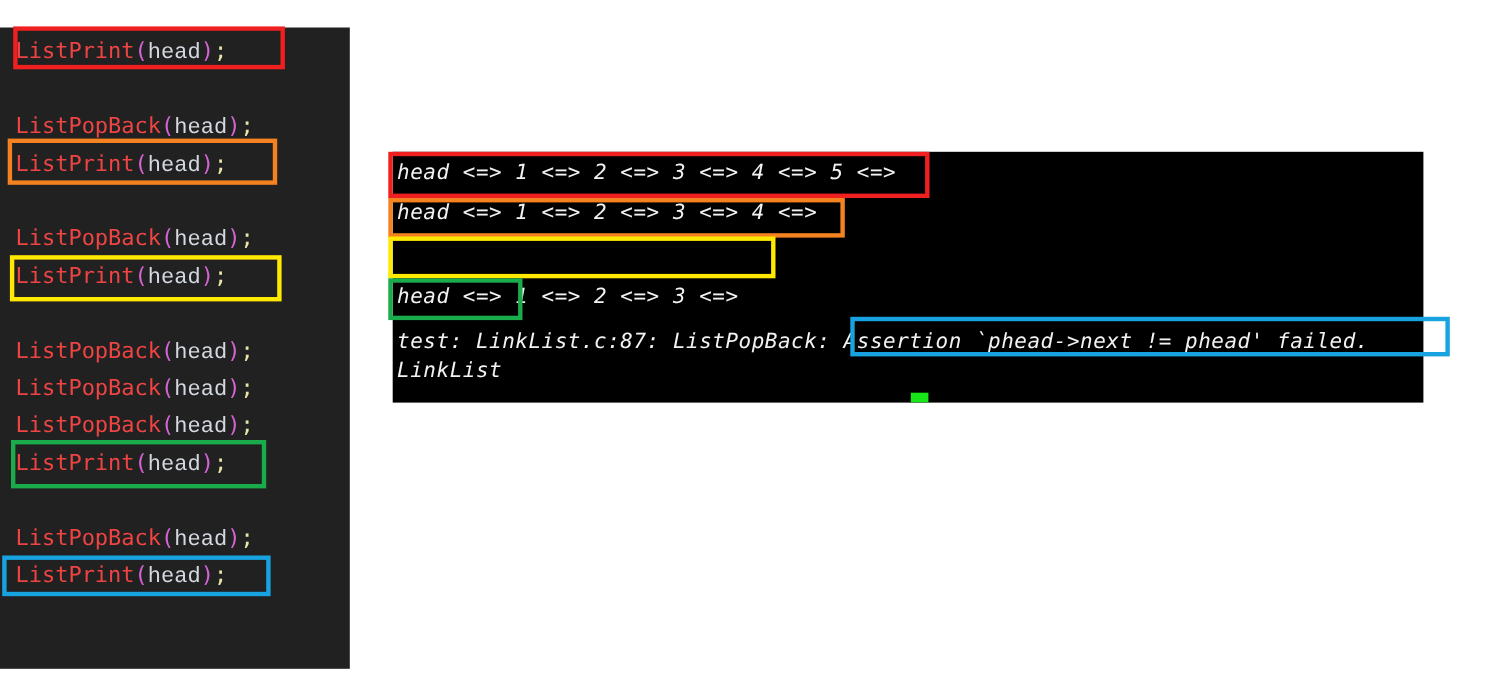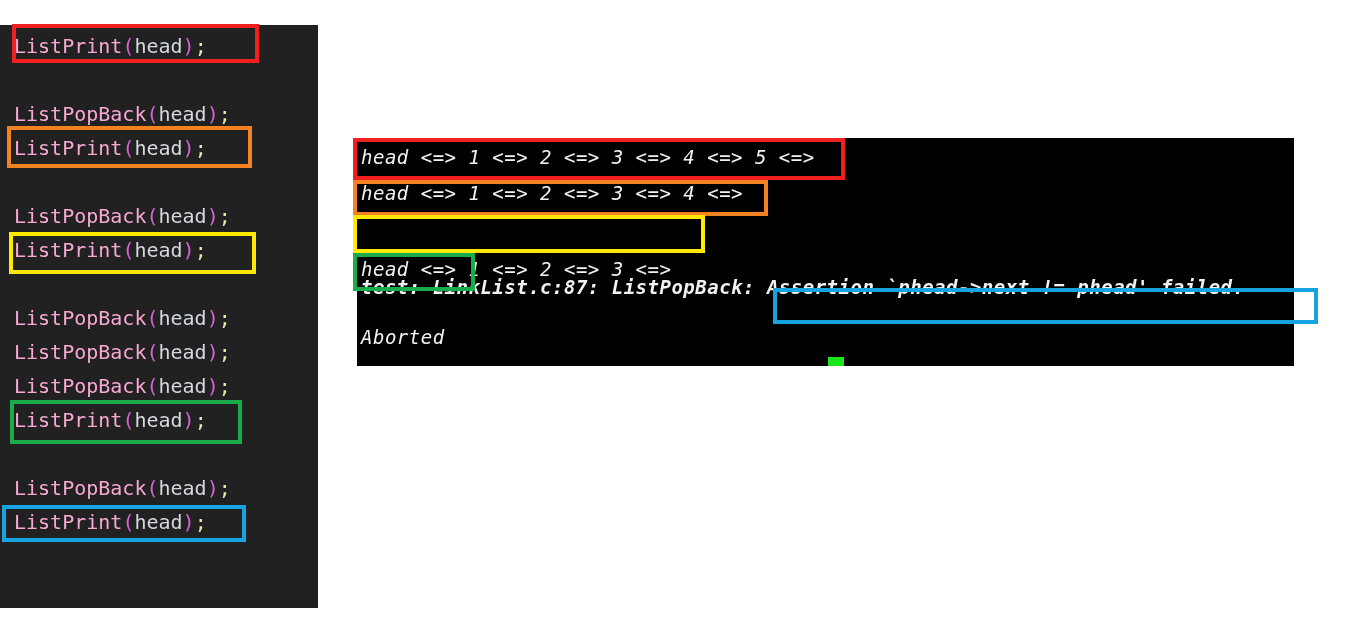--- a/index.html
+++ b/index.html
@@ -28,23 +28,23 @@
   }
   .code-line {
     position: absolute;
     left: 14px;
     font-family: "DejaVu Sans Mono", "Liberation Mono", monospace;
     font-size: 20px;
     line-height: 34px;
     white-space: pre;
     letter-spacing: 0px;
   }
-  .tok-fn   { color: #f9a8d4; text-align: right; }
+  .tok-fn   { color: #ef4444; text-align: right; }
   .tok-paren{ color: #d464d4; }
-  .tok-arg  { color: #d4d8e0; }
+  .tok-arg  { color: #d4d8e0; font-family: Liberation Mono, monospace; }
   .tok-semi { color: #e8e6a8; }
 
   
   .hl-box {
     position: absolute;
     border-style: solid;
     background: transparent;
     box-sizing: border-box;
     pointer-events: none;
   }
@@ -91,22 +91,22 @@
     <div class="code-line" style="top: 378px;"><span class="tok-fn">ListPrint</span><span class="tok-paren">(</span><span class="tok-arg">head</span><span class="tok-paren">)</span><span class="tok-semi">;</span></div>
     <div class="code-line" style="top: 446px;"><span class="tok-fn">ListPopBack</span><span class="tok-paren">(</span><span class="tok-arg">head</span><span class="tok-paren">)</span><span class="tok-semi">;</span></div>
     <div class="code-line" style="top: 480px;"><span class="tok-fn">ListPrint</span><span class="tok-paren">(</span><span class="tok-arg">head</span><span class="tok-paren">)</span><span class="tok-semi">;</span></div>
   </div>
 
 <div id="terminal-panel">
   <div id="terminal-cursor" style="left: 471px; top: 219px; width: 16px; height: 9px;"></div>
 <div class="term-line" style="top: 1px;">head &lt;=&gt; 1 &lt;=&gt; 2 &lt;=&gt; 3 &lt;=&gt; 4 &lt;=&gt; 5 &lt;=&gt;</div>
     <div class="term-line" style="top: 37px;">head &lt;=&gt; 1 &lt;=&gt; 2 &lt;=&gt; 3 &lt;=&gt; 4 &lt;=&gt;</div>
     <div class="term-line" style="top: 73px; margin-top: 40px;">head &lt;=&gt; 1 &lt;=&gt; 2 &lt;=&gt; 3 &lt;=&gt;</div>
-    <div class="term-line" style="top: 131px; font-weight: bold;">test: LinkList.c:87: ListPopBack: Assertion `phead-&gt;next != phead' failed.</div>
-    <div class="term-line" style="top: 181px;">Aborted</div>
+    <div class="term-line" style="top: 154px;">test: LinkList.c:87: ListPopBack: Assertion `phead-&gt;next != phead' failed.</div>
+    <div class="term-line" style="top: 181px;">LinkList</div>
   </div>
 
 <div id="annotation-layer">
     <div class="hl-box" style="left: 12px; top: 24px; width: 247px; height: 39px; border-width: 4px; border-color: rgb(240, 32, 32);"></div>
     <div class="hl-box" style="left: 7px; top: 126px; width: 245px; height: 42px; border-width: 4px; border-color: rgb(245, 130, 32);"></div>
     <div class="hl-box" style="left: 9px; top: 232px; width: 247px; height: 42px; border-width: 4px; border-color: rgb(255, 233, 0);"></div>
     <div class="hl-box" style="left: 10px; top: 400px; width: 232px; height: 44px; border-width: 4px; border-color: rgb(26, 171, 75);"></div>
     <div class="hl-box" style="left: 2px; top: 505px; width: 244px; height: 37px; border-width: 4px; border-color: rgb(23, 162, 224);"></div>
     <div class="hl-box" style="left: 353px; top: 138px; width: 492px; height: 42px; border-width: 4px; border-color: rgb(240, 32, 32);"></div>
     <div class="hl-box" style="left: 353px; top: 180px; width: 415px; height: 36px; border-width: 4px; border-color: rgb(245, 130, 32);"></div>

